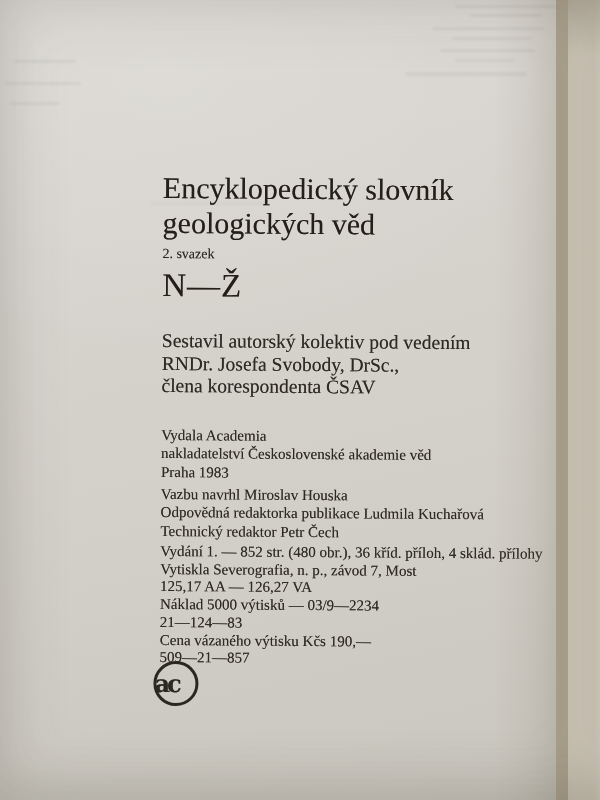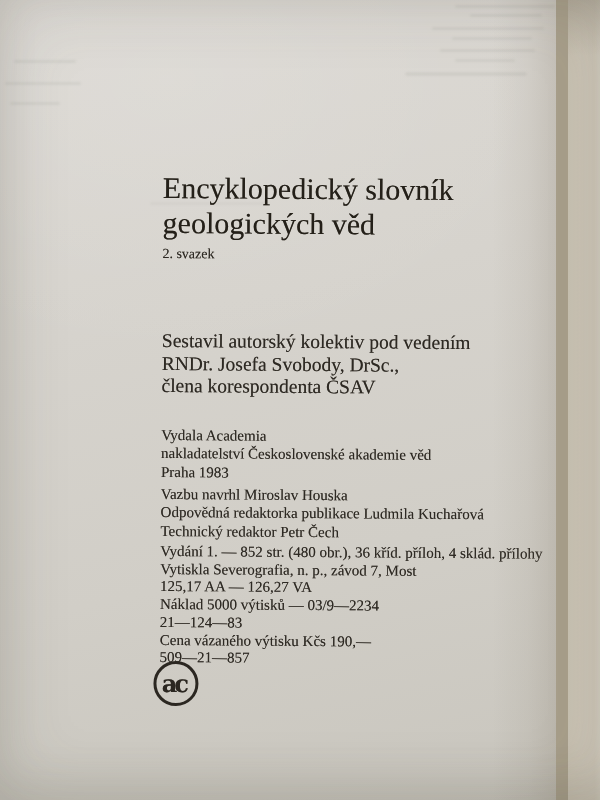--- a/index.html
+++ b/index.html
@@ -59,21 +59,21 @@
   .title{top:170px;font-size:30px;line-height:35px;color:#242019;}
   .volume{top:244px;font-size:14px;line-height:20px;}
   .range{top:266px;font-size:33px;line-height:38px;color:#242019;letter-spacing:1px;}
   .byline{top:330px;font-size:19.5px;line-height:22.5px;}
   .publisher{top:426px;font-size:15px;line-height:18.3px;}
   .credits{top:485px;font-size:15px;line-height:18.3px;}
   .imprint{top:543px;font-size:15px;line-height:17.7px;}
   .logo{
     position:absolute;left:157px;top:661px;width:45px;height:45px;
     border:3.5px solid #2b2721;border-radius:50%;box-sizing:border-box;
-    display:flex;align-items:center;justify-content:center;
+    display:flex;align-items:center;
     color:#2b2721;
   }
   .logo-ac{
     font-family:"DejaVu Serif","Liberation Serif",serif;
     font-weight:bold;font-size:24px;line-height:1;
     letter-spacing:-3px;transform:translateX(-2px);
   }
   
   .vignette{
     position:absolute;inset:0;pointer-events:none;
@@ -101,20 +101,21 @@
 
     <div class="content">
 
       <div class="blk title">
         <div>Encyklopedický slovník</div>
         <div>geologických věd</div>
       </div>
 
       <div class="blk volume">2. svazek</div>
 
+      <div class="blk range">N—Ž</div>
 
       <div class="blk byline">
         <div>Sestavil autorský kolektiv pod vedením</div>
         <div>RNDr. Josefa Svobody, DrSc.,</div>
         <div>člena korespondenta ČSAV</div>
       </div>
 
       <div class="blk publisher">
         <div>Vydala Academia</div>
         <div>nakladatelství Československé akademie věd</div>

